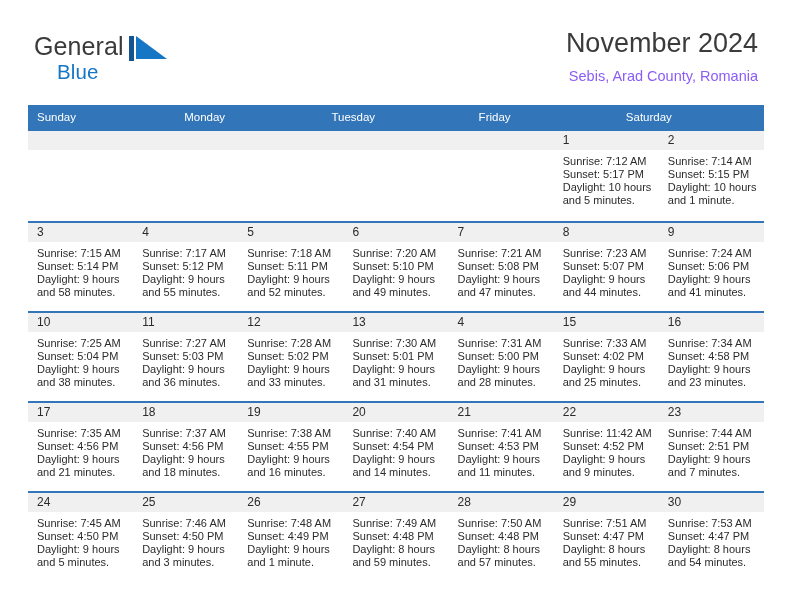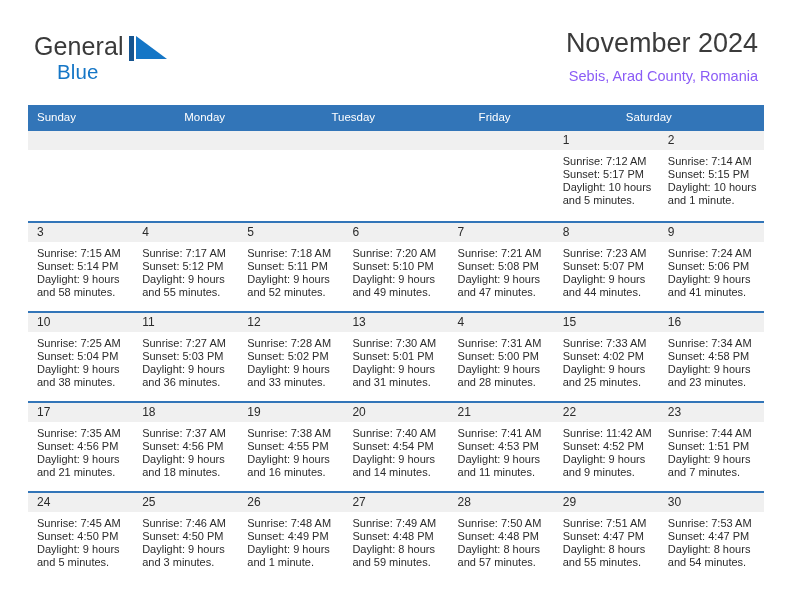--- a/index.html
+++ b/index.html
@@ -409,21 +409,21 @@
               <div>Sunrise: 11:42 AM</div>
               <div>Sunset: 4:52 PM</div>
               <div>Daylight: 9 hours</div>
               <div>and 9 minutes.</div>
             </div>
           </div>
           <div class="day-cell">
             <div class="day-num">23</div>
             <div class="day-info">
               <div>Sunrise: 7:44 AM</div>
-              <div>Sunset: 1:51 PM</div>
+              <div>Sunset: 2:51 PM</div>
               <div>Daylight: 9 hours</div>
               <div>and 7 minutes.</div>
             </div>
           </div>
         </div>
       </div>
       <div class="week-row">
         <div class="date-band"></div>
         <div class="day-cells">
           <div class="day-cell">

